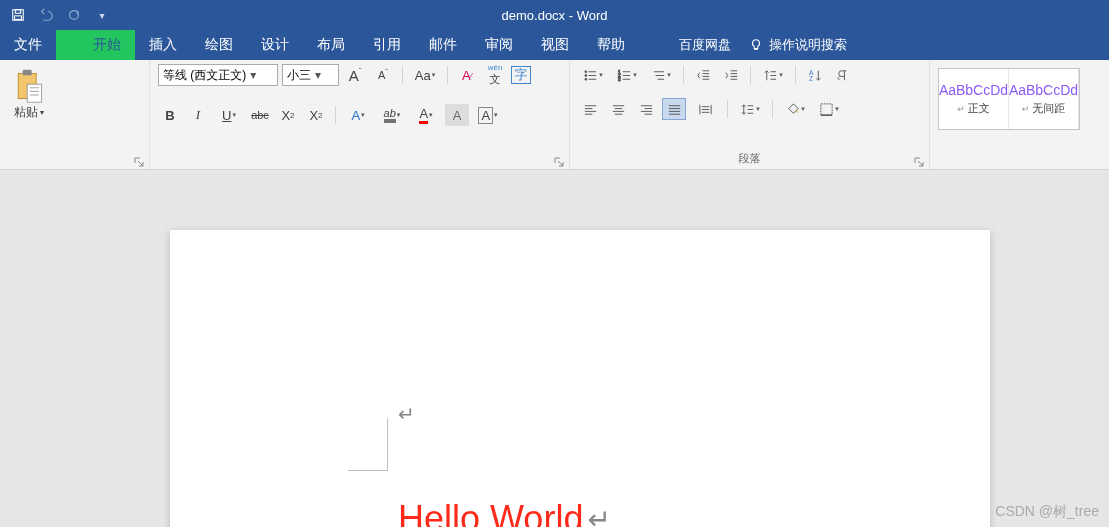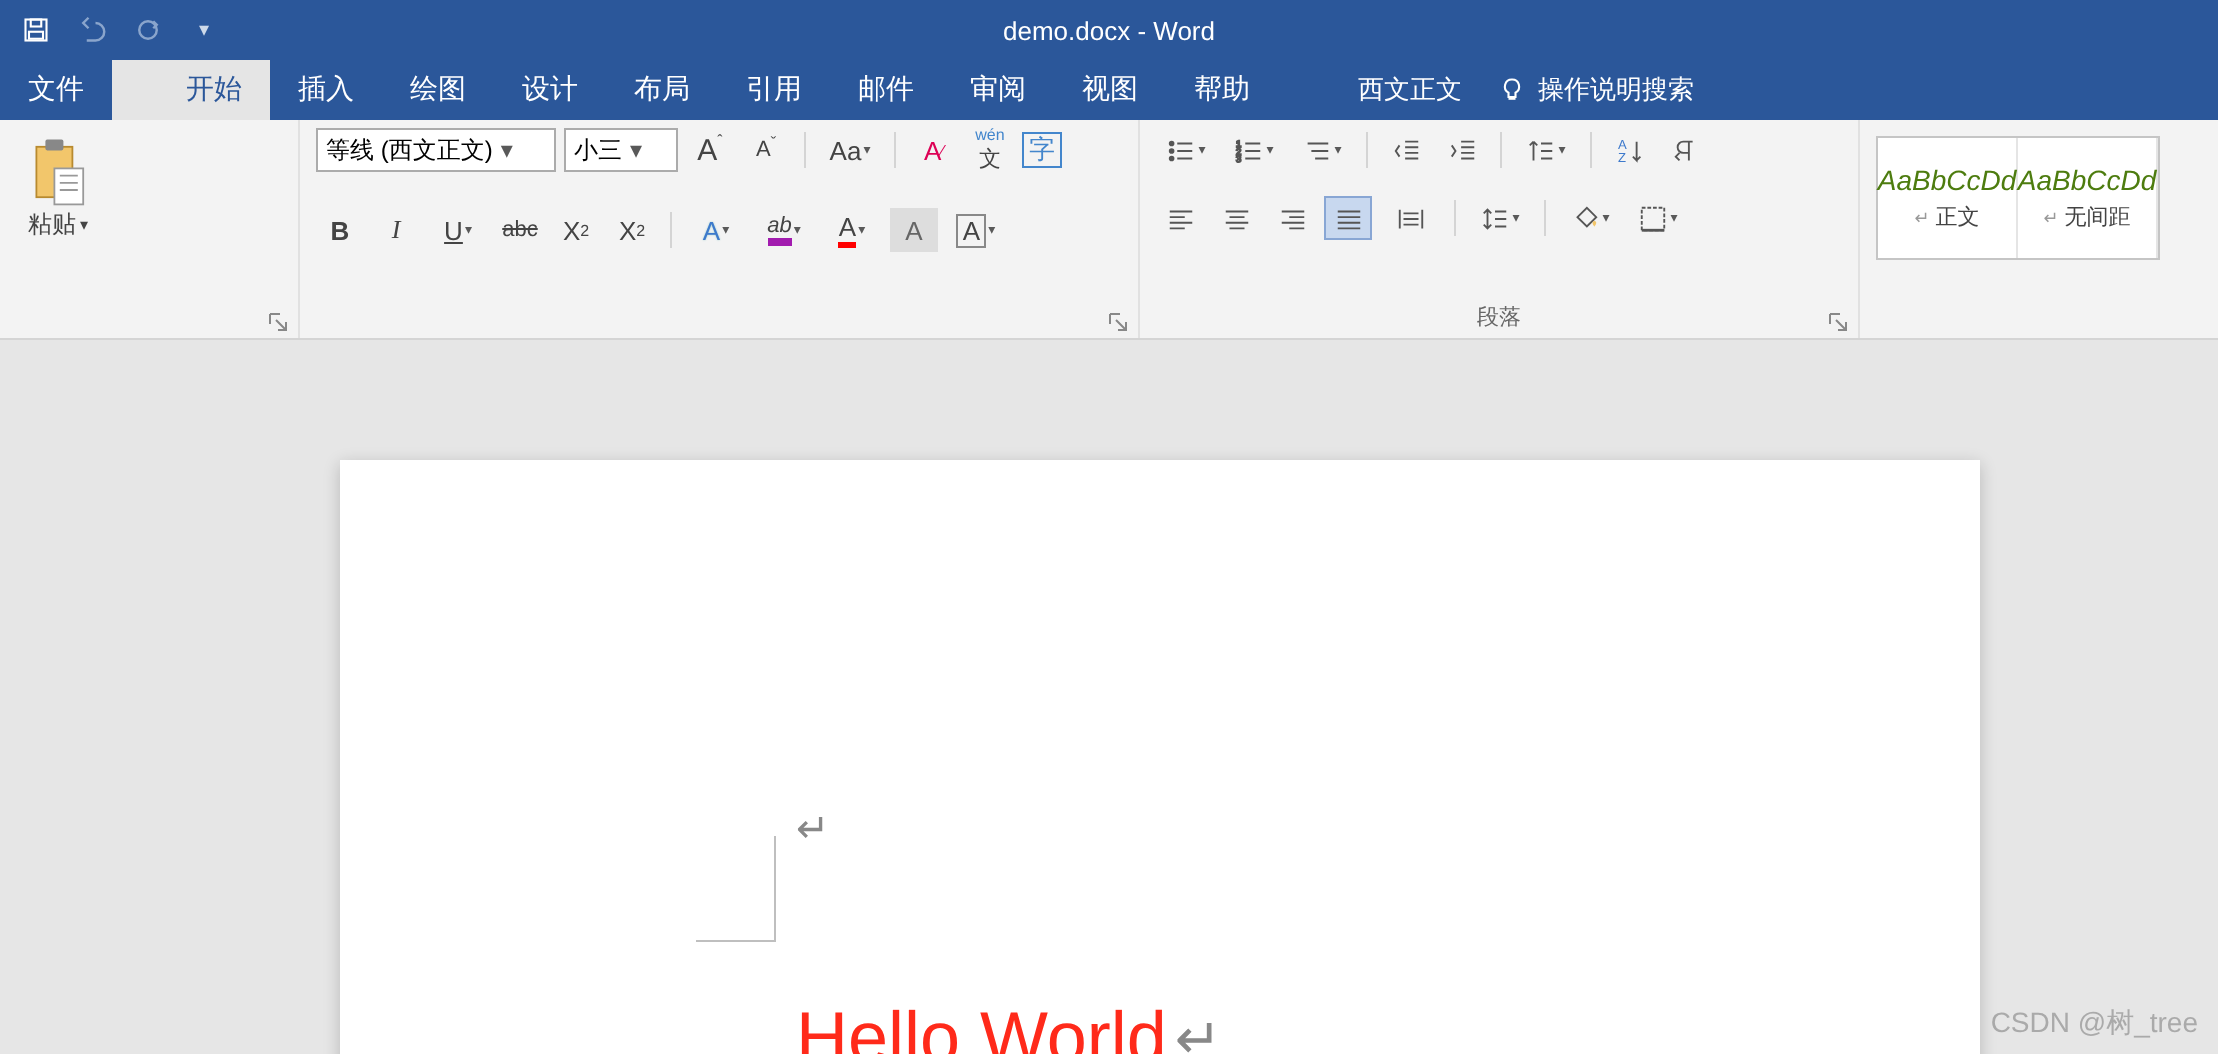--- a/index.html
+++ b/index.html
@@ -8,21 +8,21 @@
 
 .title-bar { height: 30px; background: #2b579a; display: flex; align-items: center; color: #fff; font-size: 12px; }
 .qat { display: flex; align-items: center; gap: 0; padding: 0 4px; }
 .qat-btn { width: 28px; height: 30px; display: flex; align-items: center; justify-content: center; color: #cdd9ea; cursor: pointer; }
 .qat-btn svg { width: 14px; height: 14px; }
 .title-text { flex: 1; text-align: center; font-size: 13px; color: #fff; white-space: nowrap; overflow: hidden; }
 
 
 .ribbon-tabs { height: 30px; background: #2b579a; display: flex; align-items: stretch; color: #fff; font-size: 14px; }
 .tab { padding: 0 14px; display: flex; align-items: center; cursor: pointer; }
-.tab.active { background: #e5e5e5; color: #2b579a; padding-left: 37px; }
+.tab.active { background: #22c55e; color: #2b579a; padding-left: 37px; }
 .tab.file { color:#fff; }
 .tab-extras { display: flex; align-items: center; gap: 18px; margin-left: 40px; color:#fff;}
 .extras-item { display:flex; align-items:center; gap:6px; font-size:13px;}
 
 
 .ribbon { background: #f3f3f3; border-bottom: 1px solid #d4d4d4; display: flex; height: 110px; }
 .group { border-right: 1px solid #e1e1e1; padding: 4px 8px 0 8px; display: flex; flex-direction: column; position:relative;}
 .group-label { font-size: 11px; color: #666; text-align: center; padding: 2px 0 3px; }
 .group-body { flex: 1; display: flex; align-items: flex-start; }
 .dialog-launcher { position:absolute; bottom:3px; right:4px; width:12px; height:12px; cursor:pointer;}
@@ -49,21 +49,21 @@
 .ribbon-btn .dd-arr{ font-size:7px; margin-left:1px; color:#595959;}
 .ribbon-btn svg{width:15px;height:15px;}
 .sep{ width:1px; background:#d4d4d4; margin:2px 3px; align-self:stretch;}
 
 
 .para-col{ display:flex; flex-direction:column; gap:6px;}
 
 
 .style-gallery{ display:flex; gap:0; border:1px solid #c5c5c5; background:#fff; height:62px;}
 .style-item{ width:70px; border-right:1px solid #e5e5e5; display:flex; flex-direction:column; align-items:center; justify-content:center; cursor:pointer; font-size:11px; color:#444;}
-.style-item .preview{ font-size:14px; color:#4d7c0f; margin-bottom:3px;font-style:italic;}
+.style-item .preview{ font-size:14px; color:#8b5cf6; margin-bottom:3px;}
 .style-item .enter{font-size:9px;color:#999;}
 
 
 .doc-area{ position:absolute; top:170px; left:0; right:0; bottom:0; background:#e6e6e6; overflow:hidden;}
 .page{ position:absolute; top:60px; left:170px; width:820px; height:600px; background:#fff; box-shadow:0 2px 8px rgba(0,0,0,.2);}
 .margin-guide-v{ position:absolute; left:217px; top:188px; width:1px; height:53px; background:#bfbfbf;}
 .margin-guide-h{ position:absolute; left:178px; top:240px; width:40px; height:1px; background:#bfbfbf;}
 .para-mark1{ position:absolute; left:228px; top:172px; color:#888; font-size:20px;}
 .doc-text{ position:absolute; left:228px; top:268px; font-size:36px; color:#ff2a1a; font-family:"DengXian", "Microsoft YaHei", sans-serif; display:flex; align-items:center;}
 .doc-text .pmark{ color:#888; font-size:28px; margin-left:4px;}
@@ -106,21 +106,21 @@
   <div class="tab">插入</div>
   <div class="tab">绘图</div>
   <div class="tab">设计</div>
   <div class="tab">布局</div>
   <div class="tab">引用</div>
   <div class="tab">邮件</div>
   <div class="tab">审阅</div>
   <div class="tab">视图</div>
   <div class="tab">帮助</div>
   <div class="tab-extras">
-    <div class="extras-item">西文正文</div>
+    <div class="extras-item">百度网盘</div>
     <div class="extras-item">
       <svg width="14" height="14" viewBox="0 0 16 16" fill="none" stroke="#fff" stroke-width="1.2">
           <path d="M8 2a4 4 0 0 0-2 7.5V12h4v-2.5A4 4 0 0 0 8 2z"></path>
           <path d="M6 13h4"></path>
         </svg>
       <span>操作说明搜索</span>
     </div>
   </div>
 </div>
 
@@ -196,21 +196,21 @@
         <div class="ribbon-btn">
             <span>X</span>
             <sup style="font-size:8px">2</sup>
           </div>
         <div class="sep"></div>
         <div class="ribbon-btn wide">
             <span style="color:#3e7acc;text-shadow:0 0 1px #9cc">A</span>
             <span class="dd-arr">▾</span>
           </div>
         <div class="ribbon-btn wide">
-            <span style="border-bottom:4px solid #a21caf;font-style:italic;font-size:11px">ab</span>
+            <span style="border-bottom:4px solid #737373;font-style:italic;font-size:11px">ab</span>
             <span class="dd-arr">▾</span>
           </div>
         <div class="ribbon-btn wide">
             <span style="border-bottom:3px solid #ff0000">A</span>
             <span class="dd-arr">▾</span>
           </div>
         <div class="ribbon-btn" style="background:linear-gradient(#ddd,#ddd);color:#666">A</div>
         <div class="ribbon-btn wide">
             <span style="border:1px solid #888;padding:0 2px">A</span>
             <span class="dd-arr">▾</span>

